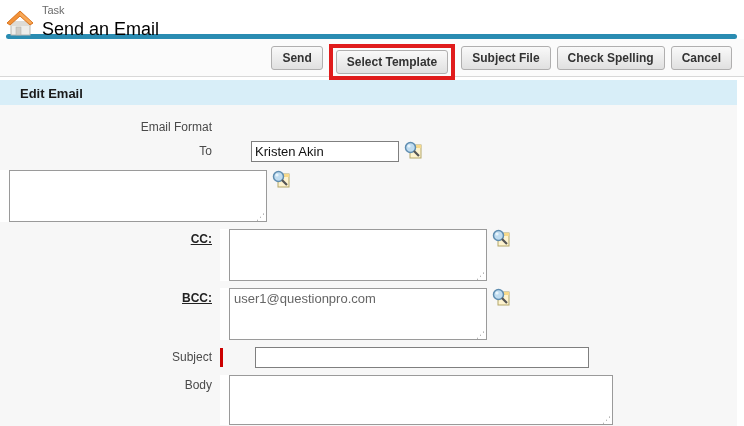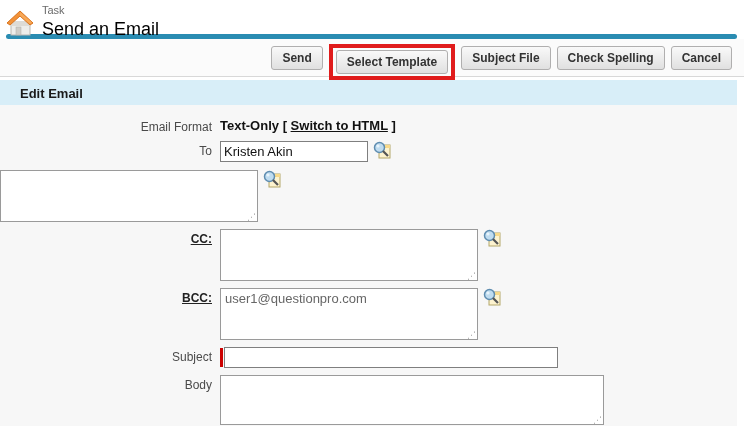--- a/index.html
+++ b/index.html
@@ -69,30 +69,30 @@
   .label-link {
     font-weight: bold; text-decoration: underline; color: #222; cursor: pointer;
   }
   .field-col { display: flex; align-items: flex-start; }
 
   .format-value { font-size: 13px; font-weight: bold; color: #111; padding-top: 1px; }
   .switch-link { text-decoration: underline; cursor: pointer; color: #111; }
 
   input.text-input {
     font-family: "Liberation Sans", sans-serif; font-size: 13px; color: #111;
-    border: 1px solid #7f7f7f; background: #fff; height: 21px; padding: 1px 3px;
+    border: 1px solid #7f7f7f; background: #fff; height: 21px; padding: 1px 3px; margin-left: 31px;
   }
   .to-input { width: 148px; }
   .subject-input { width: 334px; border: 1px solid #6e6e6e; }
 
   .ta-wrap { position: relative; display: inline-block; background: #fff; }
   textarea.ta {
     font-family: "Liberation Sans", sans-serif; font-size: 13px; color: #666;
     border: 1px solid #9a9a9a; background: #fff; resize: none;
-    padding: 2px 4px; display: block;
+    padding: 2px 4px; display: block; margin-left: 9px;
   }
   .ta-small { width: 258px; height: 52px; }
   .ta-body  { width: 384px; height: 50px; color: #111; }
   .grip {
     position: absolute; right: 2px; bottom: 1px;
     font-size: 9px; color: #9a9a9a; line-height: 8px; pointer-events: none;
     user-select: none;
   }
 
   .lookup-btn { margin-left: 5px; cursor: pointer; display: inline-block; }
@@ -131,28 +131,20 @@
 </div>
 
 <div class="gap-strip"></div>
 
 <div class="section-header">Edit Email</div>
 
 <div class="content">
 
   <div class="form-row">
     <div class="label-col">Email Format</div>
-    <div class="field-col">
-      <span class="format-value">
-        <span>Text-Only</span>
-        <span>[</span>
-        <span class="switch-link">Switch to HTML</span>
-        <span>]</span>
-      </span>
-    </div>
   </div>
 
   <div class="form-row">
     <div class="label-col">To</div>
     <div class="field-col">
       <input type="text" class="text-input to-input" value="Kristen Akin" style="">
       <span class="lookup-btn">
         <svg width="18" height="18" viewBox="0 0 18 18">
           <rect x="6" y="4" width="11" height="13" fill="#fdf3cf" stroke="#b4a76a" stroke-width="1"></rect>
           <rect x="6" y="4" width="11" height="3" fill="#f7d98a"></rect>

